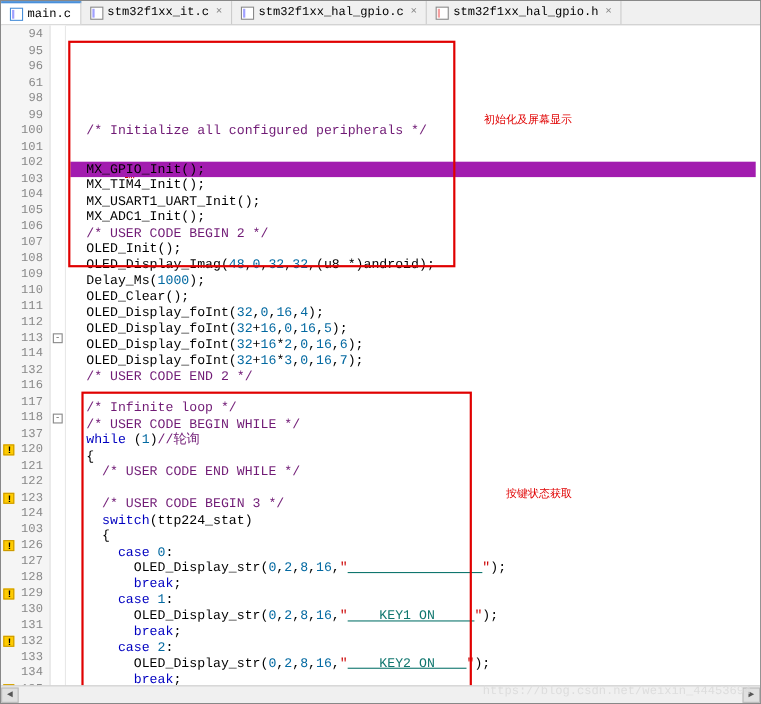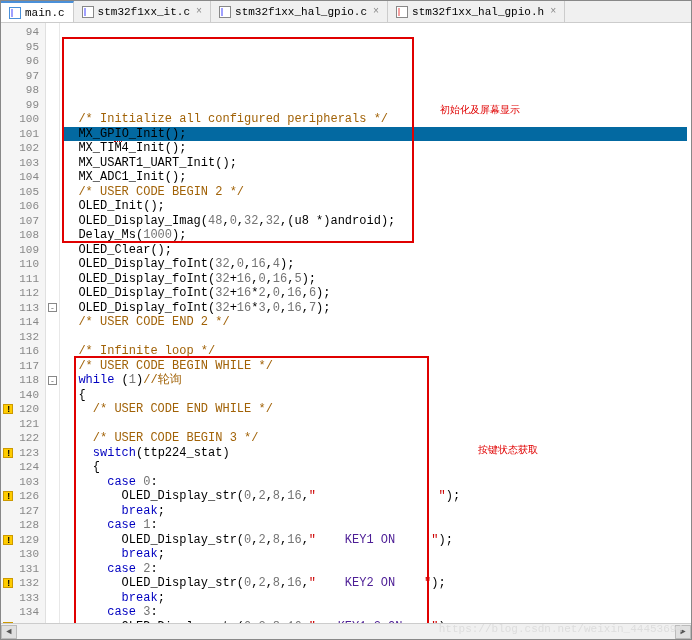--- a/index.html
+++ b/index.html
@@ -17,25 +17,25 @@
 .editor { display: flex; height: 618px; overflow: hidden; }
 .gutter { width: 45px; background: #f5f5f5; border-right: 1px solid #e0e0e0; text-align: right; padding-right: 6px; color: #888; font-size: 11px; line-height: 14.5px; padding-top: 2px; position: relative; }
 .gutter-line { height: 14.5px; position: relative; }
 .warn { position: absolute; left: 2px; top: 2px; width: 10px; height: 10px; background: #ffcc00; border: 1px solid #cc9900; }
 .warn::after { content: "!"; position: absolute; left: 2px; top: -2px; font-size: 9px; font-weight: bold; color: #000; }
 .fold-col { width: 14px; background: #fff; border-right: 1px solid #e8e8e8; line-height: 14.5px; padding-top: 2px; }
 .fold-cell { height: 14.5px; display: flex; align-items: center; justify-content: center; }
 .fold-box { width: 9px; height: 9px; border: 1px solid #888; font-size: 8px; line-height: 7px; text-align: center; color: #555; background: #fff; }
 .code { flex: 1; padding: 2px 4px; line-height: 14.5px; font-size: 12px; white-space: pre; position: relative; }
 .code-line { height: 14.5px; }
-.hl-line { background: #0369a1; }
-.c-comment { color: #a16207; }
+.hl-line { background: #a21caf; margin-top: 20px; }
+.c-comment { color: #701a75; }
 .c-keyword { color: #0000c0; }
-.c-num { color: #737373; }
-.c-str { color: #4c1d95; }
+.c-num { color: #0369a1; }
+.c-str { color: #0f766e; text-decoration: underline; }
 .annot { position: absolute; color: #e00000; font-size: 10px; font-family: sans-serif; pointer-events: none; }
 .redbox { position: absolute; border: 2px solid #e00000; pointer-events: none; }
 .watermark { position: absolute; right: 8px; bottom: 4px; color: #ddd; font-size: 11px; font-family: Liberation Mono, monospace; pointer-events: none; }
 .scroll-h { position: absolute; bottom: 0; left: 0; right: 0; height: 16px; background: #f0f0f0; border-top: 1px solid #ccc; }
 .scroll-h-left, .scroll-h-right { position: absolute; width: 16px; height: 14px; top: 1px; background: #e0e0e0; border: 1px solid #bbb; font-size: 9px; text-align: center; line-height: 12px; color: #555; }
 .scroll-h-left { left: 0; }
 .scroll-h-right { right: 0; }
 </style>
 </head>
 <body>
@@ -60,21 +60,21 @@
       <span>stm32f1xx_hal_gpio.h</span>
       <span class="tab-close">×</span>
     </div>
   </div>
 
 <div class="editor">
   <div class="gutter" id="gutter">
       <div class="gutter-line">94</div>
       <div class="gutter-line">95</div>
       <div class="gutter-line">96</div>
-      <div class="gutter-line">97</div>
+      <div class="gutter-line">61</div>
       <div class="gutter-line">98</div>
       <div class="gutter-line">99</div>
       <div class="gutter-line">100</div>
       <div class="gutter-line">101</div>
       <div class="gutter-line">102</div>
       <div class="gutter-line">103</div>
       <div class="gutter-line">104</div>
       <div class="gutter-line">105</div>
       <div class="gutter-line">106</div>
       <div class="gutter-line">107</div>
@@ -82,21 +82,21 @@
       <div class="gutter-line">109</div>
       <div class="gutter-line">110</div>
       <div class="gutter-line">111</div>
       <div class="gutter-line">112</div>
       <div class="gutter-line">113</div>
       <div class="gutter-line">114</div>
       <div class="gutter-line">132</div>
       <div class="gutter-line">116</div>
       <div class="gutter-line">117</div>
       <div class="gutter-line">118</div>
-      <div class="gutter-line">140</div>
+      <div class="gutter-line">137</div>
       <div class="gutter-line">120<span class="warn"></span></div>
       <div class="gutter-line">121</div>
       <div class="gutter-line">122</div>
       <div class="gutter-line">123<span class="warn"></span></div>
       <div class="gutter-line">124</div>
       <div class="gutter-line">103</div>
       <div class="gutter-line">126<span class="warn"></span></div>
       <div class="gutter-line">127</div>
       <div class="gutter-line">128</div>
       <div class="gutter-line">129<span class="warn"></span></div>
@@ -152,21 +152,21 @@
       <div class="fold-cell"></div>
       <div class="fold-cell"></div>
       <div class="fold-cell"></div>
       <div class="fold-cell"></div>
       <div class="fold-cell"></div>
     </div>
   <div class="code" id="codearea">
     <div class="redbox" style="left:2px; top:14px; width:352px; height:206px;"></div>
     <div class="annot" style="left:380px; top:80px;">初始化及屏幕显示</div>
     <div class="redbox" style="left:14px; top:333px; width:355px; height:280px;"></div>
-    <div class="annot" style="left:418px; top:420px;">按键状态获取</div>
+    <div class="annot" style="left:400px; top:420px;">按键状态获取</div>
   <div class="code-line">  <span class="c-comment">/* Initialize all configured peripherals */</span></div><div class="code-line hl-line">  MX_GP<span style="border-bottom:1px dotted #c00">I</span>O_Init();</div><div class="code-line">  MX_TIM4_Init();</div><div class="code-line">  MX_USART1_UART_Init();</div><div class="code-line">  MX_ADC1_Init();</div><div class="code-line">  <span class="c-comment">/* USER CODE BEGIN 2 */</span></div><div class="code-line">  OLED_Init();</div><div class="code-line">  OLED_Display_Imag(<span class="c-num">48</span>,<span class="c-num">0</span>,<span class="c-num">32</span>,<span class="c-num">32</span>,(u8 *)android);</div><div class="code-line">  Delay_Ms(<span class="c-num">1000</span>);</div><div class="code-line">  OLED_Clear();</div><div class="code-line">  OLED_Display_foInt(<span class="c-num">32</span>,<span class="c-num">0</span>,<span class="c-num">16</span>,<span class="c-num">4</span>);</div><div class="code-line">  OLED_Display_foInt(<span class="c-num">32</span>+<span class="c-num">16</span>,<span class="c-num">0</span>,<span class="c-num">16</span>,<span class="c-num">5</span>);</div><div class="code-line">  OLED_Display_foInt(<span class="c-num">32</span>+<span class="c-num">16</span>*<span class="c-num">2</span>,<span class="c-num">0</span>,<span class="c-num">16</span>,<span class="c-num">6</span>);</div><div class="code-line">  OLED_Display_foInt(<span class="c-num">32</span>+<span class="c-num">16</span>*<span class="c-num">3</span>,<span class="c-num">0</span>,<span class="c-num">16</span>,<span class="c-num">7</span>);</div><div class="code-line">  <span class="c-comment">/* USER CODE END 2 */</span></div><div class="code-line"></div><div class="code-line">  <span class="c-comment">/* Infinite loop */</span></div><div class="code-line">  <span class="c-comment">/* USER CODE BEGIN WHILE */</span></div><div class="code-line">  <span class="c-keyword">while</span> (<span class="c-num">1</span>)<span class="c-comment">//轮询</span></div><div class="code-line">  {</div><div class="code-line">    <span class="c-comment">/* USER CODE END WHILE */</span></div><div class="code-line"></div><div class="code-line">    <span class="c-comment">/* USER CODE BEGIN 3 */</span></div><div class="code-line">    <span class="c-keyword">switch</span>(ttp224_stat)</div><div class="code-line">    {</div><div class="code-line">      <span class="c-keyword">case</span> <span class="c-num">0</span>:</div><div class="code-line">        OLED_Display_str(<span class="c-num">0</span>,<span class="c-num">2</span>,<span class="c-num">8</span>,<span class="c-num">16</span>,<span style="color:#c00">"</span><span class="c-str">                 </span><span style="color:#c00">"</span>);</div><div class="code-line">        <span class="c-keyword">break</span>;</div><div class="code-line">      <span class="c-keyword">case</span> <span class="c-num">1</span>:</div><div class="code-line">        OLED_Display_str(<span class="c-num">0</span>,<span class="c-num">2</span>,<span class="c-num">8</span>,<span class="c-num">16</span>,<span style="color:#c00">"</span><span class="c-str">    KEY1 ON     </span><span style="color:#c00">"</span>);</div><div class="code-line">        <span class="c-keyword">break</span>;</div><div class="code-line">      <span class="c-keyword">case</span> <span class="c-num">2</span>:</div><div class="code-line">        OLED_Display_str(<span class="c-num">0</span>,<span class="c-num">2</span>,<span class="c-num">8</span>,<span class="c-num">16</span>,<span style="color:#c00">"</span><span class="c-str">    KEY2 ON    </span><span style="color:#c00">"</span>);</div><div class="code-line">        <span class="c-keyword">break</span>;</div><div class="code-line">      <span class="c-keyword">case</span> <span class="c-num">3</span>:</div><div class="code-line">        OLED_Display_str(<span class="c-num">0</span>,<span class="c-num">2</span>,<span class="c-num">8</span>,<span class="c-num">16</span>,<span style="color:#c00">"</span><span class="c-str">   KEY1 2 ON    </span><span style="color:#c00">"</span>);</div><div class="code-line">        <span class="c-keyword">break</span>;</div></div>
 </div>
 
 <div class="scroll-h">
   <div class="scroll-h-left">◄</div>
   <div class="scroll-h-right">►</div>
 </div>
 
 <div class="watermark">https://blog.csdn.net/weixin_44453694</div>
 

